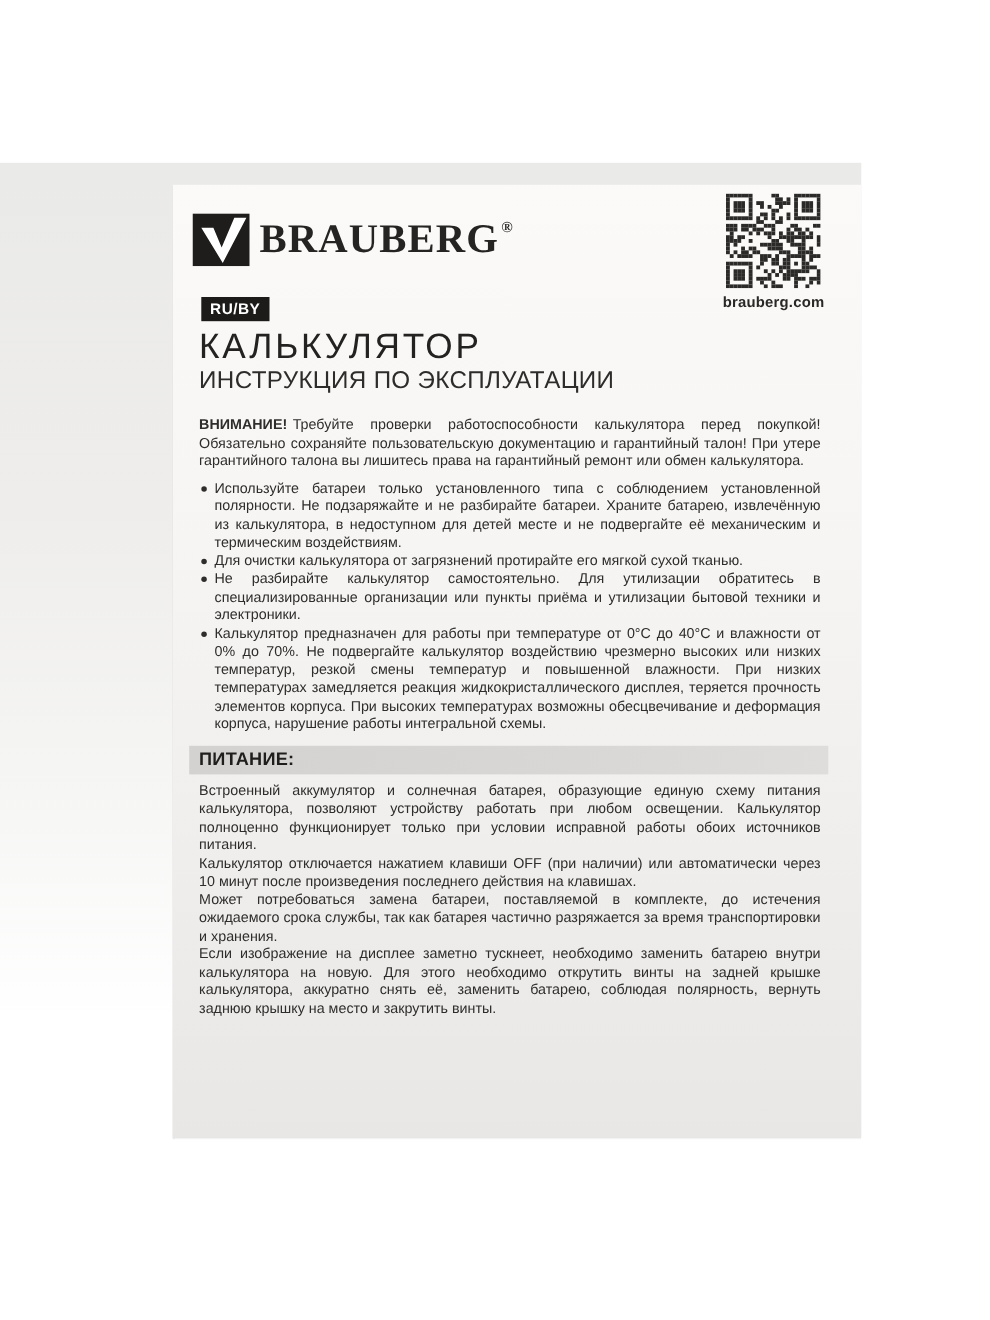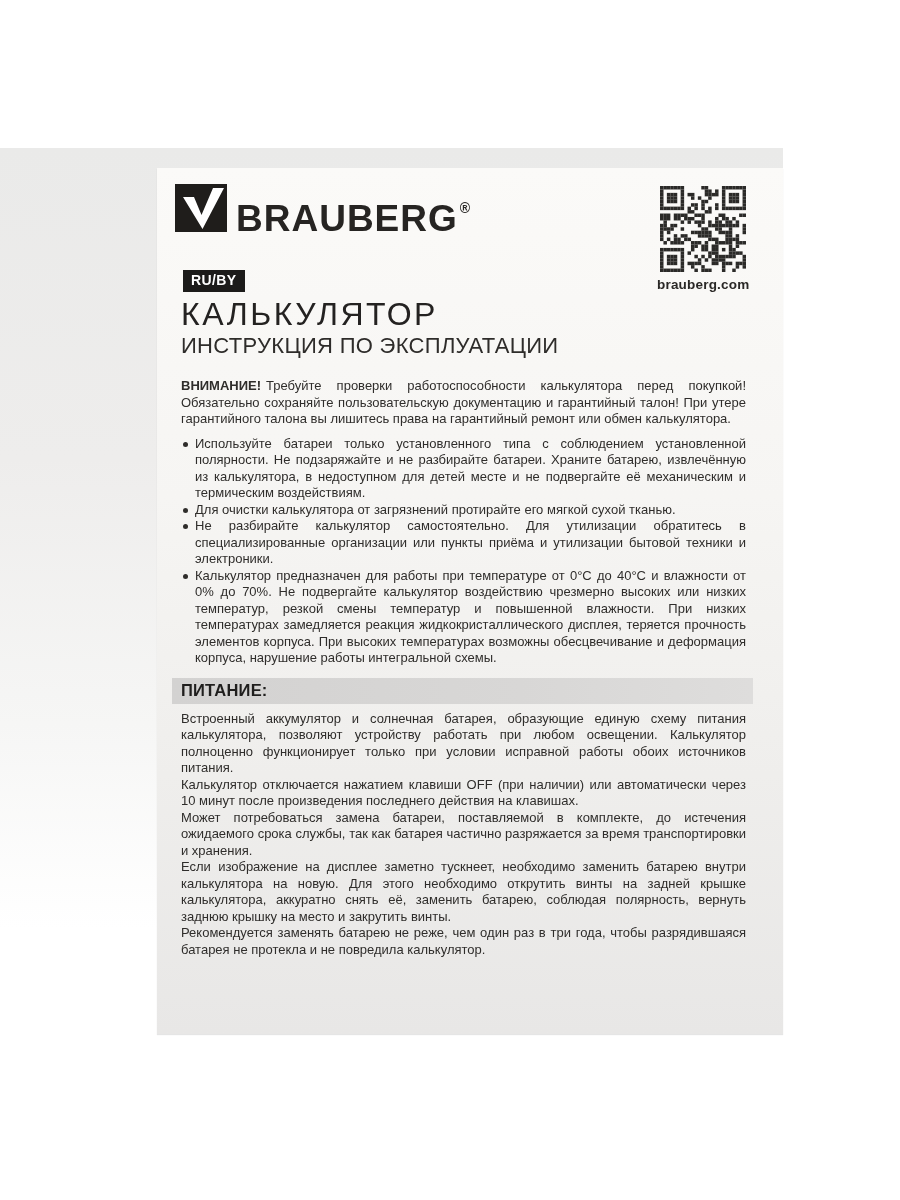--- a/index.html
+++ b/index.html
@@ -12,28 +12,28 @@
     position:absolute;left:0;top:148px;width:783px;height:886px;
     background:linear-gradient(180deg,#eaeae9 0%,#eeedec 35%,#f6f6f5 65%,#ffffff 88%);
   }
   .paper{
     position:absolute;left:157px;top:20px;right:0;bottom:0;
     background:linear-gradient(180deg,#fbfaf8 0%,#f6f5f3 38%,#efeeec 70%,#e8e7e6 100%);
     box-shadow:0 1px 1px rgba(0,0,0,0.10);
     overflow:hidden;
   }
   
-  .logo{position:absolute;left:18px;top:16px;display:flex;align-items:flex-start;}
+  .logo{position:absolute;left:18px;top:16px;display:flex;align-items:flex-end;font-family:Liberation Serif, serif;}
   .logo svg{display:block;}
   .brand-name{
     font-weight:bold;font-size:37px;line-height:48px;color:#262422;
     letter-spacing:1px;margin-left:9px;
   }
   .reg{font-size:14px;font-weight:bold;color:#2a2826;vertical-align:18px;margin-left:2px;}
-  .qr-block{position:absolute;left:500px;top:18px;width:92px;text-align:center;}
+  .qr-block{position:absolute;left:500px;top:8px;width:92px;text-align:center;}
   .qr-block svg{display:block;margin:0 auto;}
   .qr-caption{font-weight:bold;font-size:13.5px;color:#2a2826;margin-top:5px;letter-spacing:0.2px;}
   
   .main{position:relative;padding:102px 30px 0 15px;color:#2e2c2a;}
   .badge{
     display:inline-block;margin-left:11px;background:#1c1b1a;color:#ffffff;
     font-weight:bold;font-size:14px;line-height:15px;padding:3px 8px 4px;letter-spacing:0.4px;
   }
   .title{margin:6px 0 0 9px;font-weight:normal;font-size:32px;line-height:32px;letter-spacing:2.5px;color:#242221;}
   .subtitle{margin:3px 0 0 9px;font-size:22px;line-height:25px;letter-spacing:0.3px;color:#2e2c2a;}
@@ -401,20 +401,19 @@
         <li>Не разбирайте калькулятор самостоятельно. Для утилизации обратитесь в специализированные организации или пункты приёма и утилизации бытовой техники и электроники.</li>
         <li>Калькулятор предназначен для работы при температуре от 0°С до 40°С и влажности от 0% до 70%. Не подвергайте калькулятор воздействию чрезмерно высоких или низких температур, резкой смены температур и повышенной влажности. При низких температурах замедляется реакция жидкокристаллического дисплея, теряется прочность элементов корпуса. При высоких температурах возможны обесцвечивание и деформация корпуса, нарушение работы интегральной схемы.</li>
       </ul>
 
       <div class="banner" style="margin-top:11px;">ПИТАНИЕ:</div>
       <div class="paras body-text">
         <p>Встроенный аккумулятор и солнечная батарея, образующие единую схему питания калькулятора, позволяют устройству работать при любом освещении. Калькулятор полноценно функционирует только при условии исправной работы обоих источников питания.</p>
         <p>Калькулятор отключается нажатием клавиши OFF (при наличии) или автоматически через 10 минут после произведения последнего действия на клавишах.</p>
         <p>Может потребоваться замена батареи, поставляемой в комплекте, до истечения ожидаемого срока службы, так как батарея частично разряжается за время транспортировки и хранения.</p>
         <p>Если изображение на дисплее заметно тускнеет, необходимо заменить батарею внутри калькулятора на новую. Для этого необходимо открутить винты на задней крышке калькулятора, аккуратно снять её, заменить батарею, соблюдая полярность, вернуть заднюю крышку на место и закрутить винты.</p>
-        <p>Рекомендуется заменять батарею не реже, чем один раз в три года, чтобы разрядившаяся батарея не протекла и не повредила калькулятор.</p>
       </div>
 
       
     </div>
 
   </div>
 </div>
 
 </body></html>

